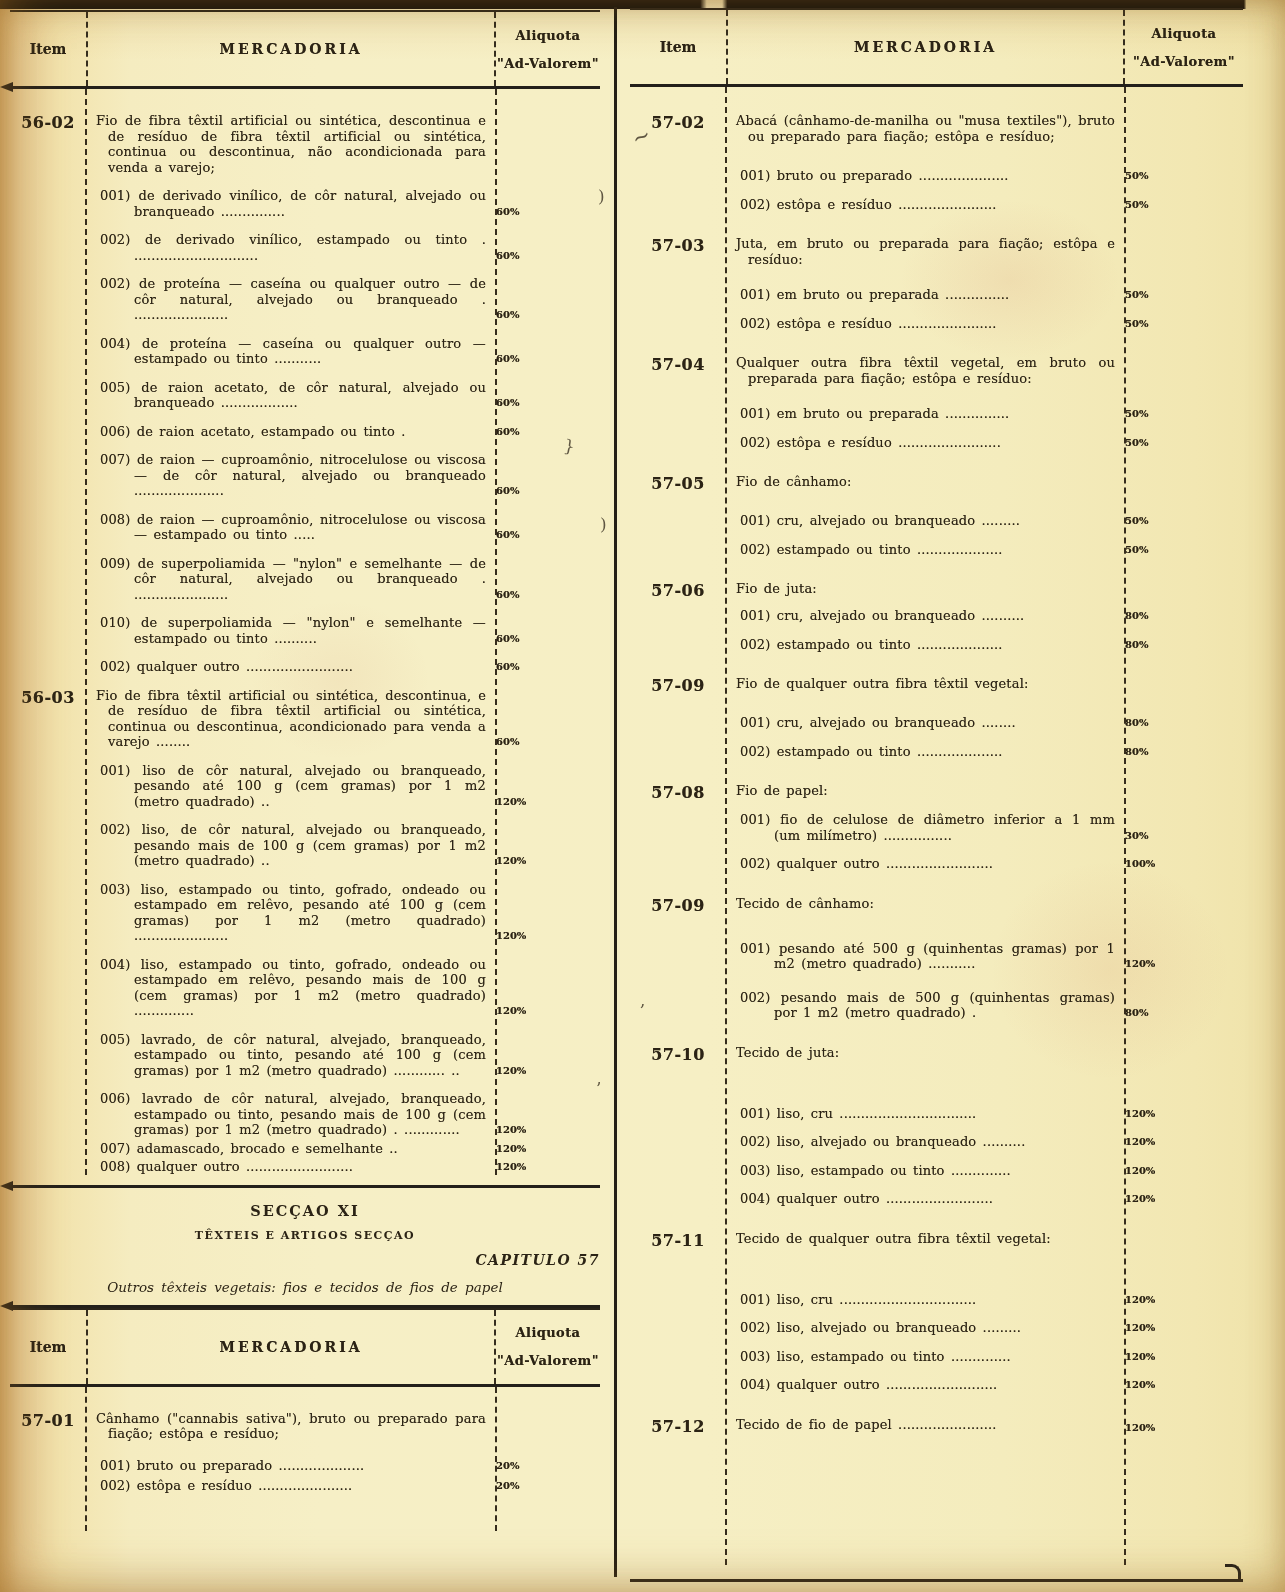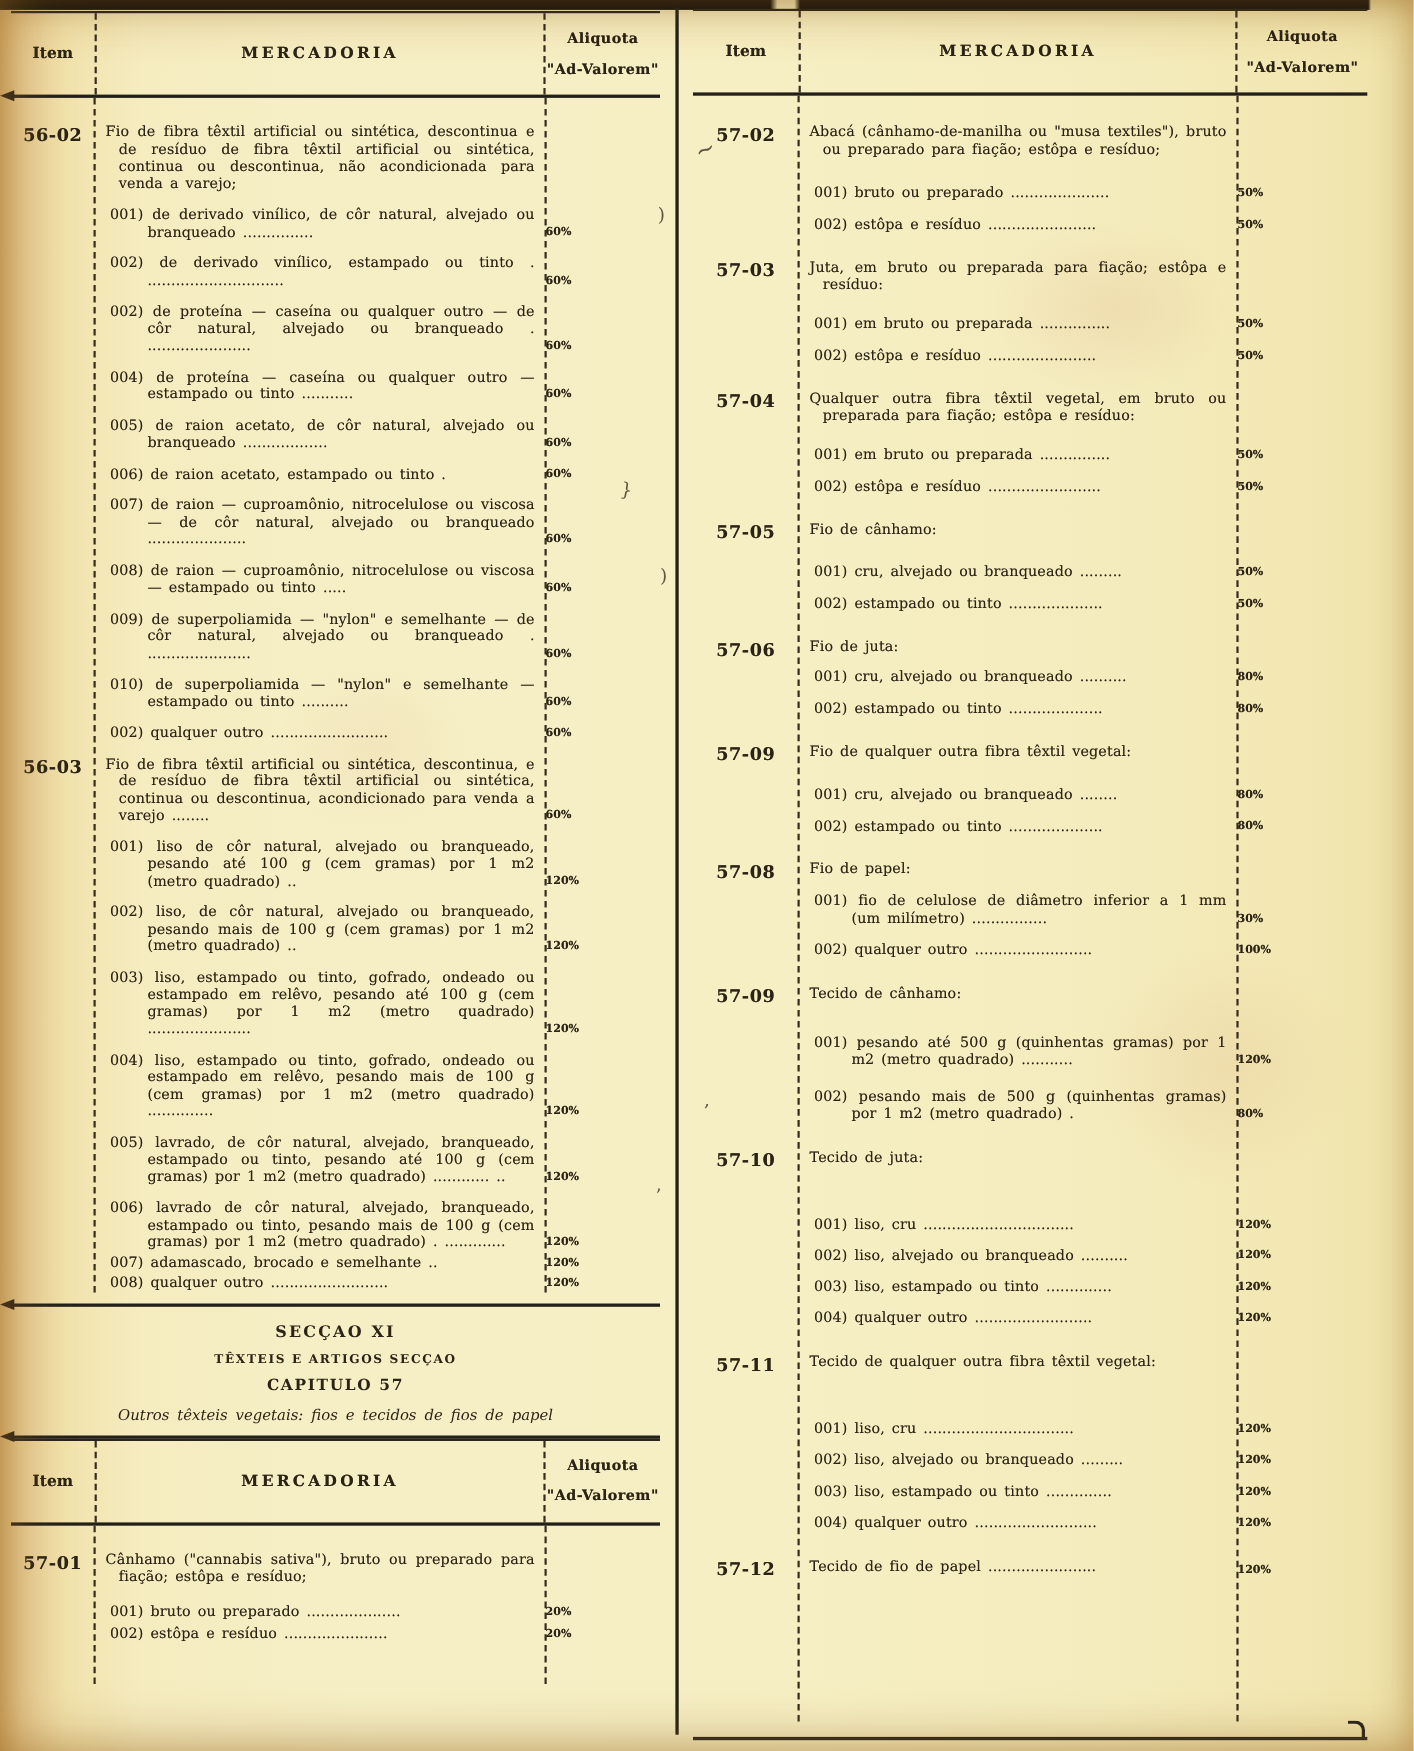--- a/index.html
+++ b/index.html
@@ -69,21 +69,21 @@
   [data-code="57-06"] .heading-row{margin-bottom:8px;}
   [data-code="57-08"] .heading-row{margin-bottom:10px;}
   [data-code="57-09"] .heading-row{margin-bottom:26px;}
   [data-code="57-09"] .sub-row{margin-bottom:18px;}
   [data-code="57-10"],[data-code="57-11"]{margin-top:22px;}
   [data-code="57-10"] .heading-row,[data-code="57-11"] .heading-row{margin-bottom:42px;}
 
   .break{text-align:center;padding:14px 0 10px;}
   .break .b1{font-weight:bold;font-size:14.5px;letter-spacing:2px;margin-bottom:10px;}
   .break .b2{font-weight:bold;font-size:11px;letter-spacing:1.5px;margin-bottom:10px;}
-  .break .b3{font-weight:bold;font-size:14px;letter-spacing:1.5px;margin-bottom:11px;}
+  .break .b3{font-weight:bold;font-style:italic;font-size:14px;letter-spacing:1.5px;margin-bottom:11px;text-align:right;}
   .break .b4{font-style:italic;font-size:13.5px;word-spacing:3px;}
 
   .bottom-rule{height:3px;background:#23201a;margin-top:14px;position:relative;}
   .bottom-rule::after{content:'';position:absolute;right:2px;top:-15px;width:13px;height:15px;
     border-right:3px solid #23201a;border-top:3px solid #23201a;border-top-right-radius:9px;}
 
   .mark{position:absolute;color:#3a3122;opacity:.8;pointer-events:none;font-size:17px;z-index:8;}
 </style>
 </head>
 <body>

